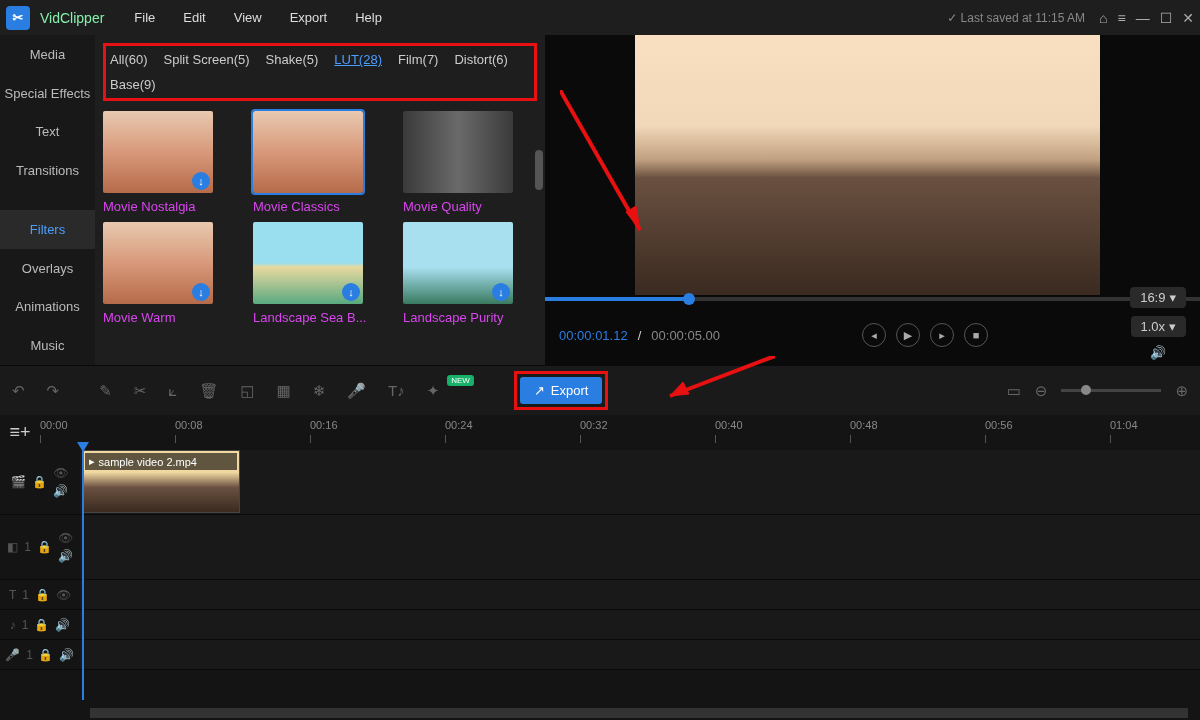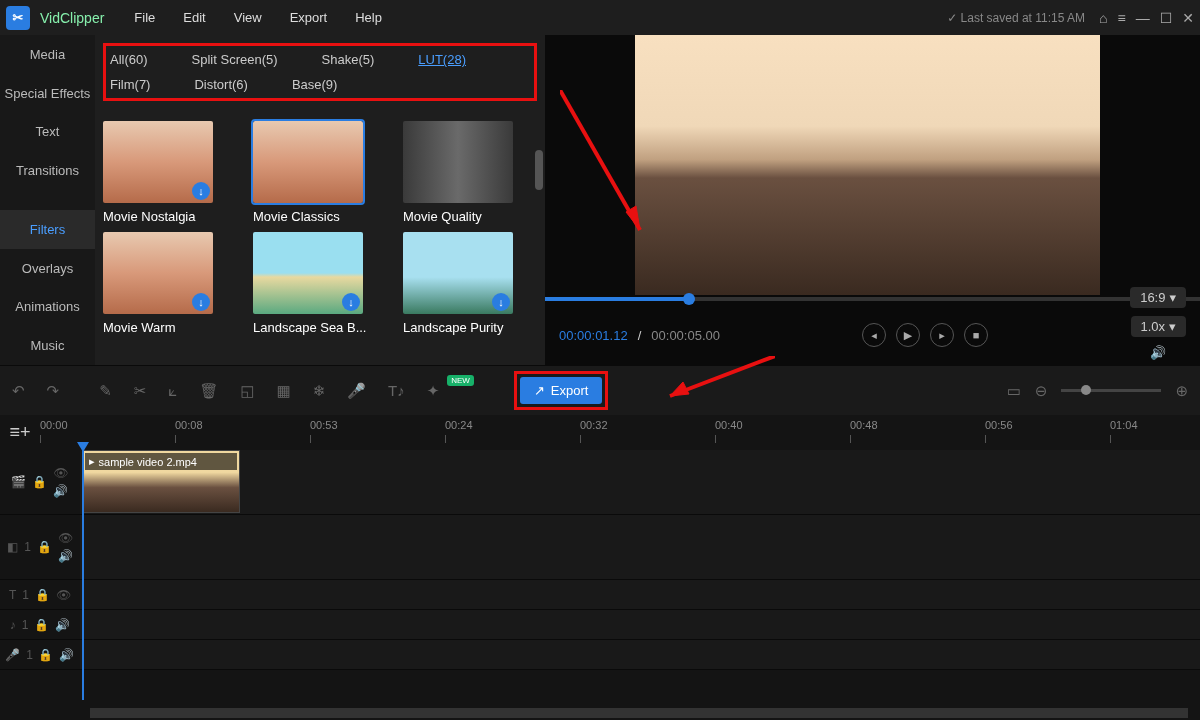--- a/index.html
+++ b/index.html
@@ -16,30 +16,30 @@
 .win-btns { display: flex; gap: 10px; font-size: 14px; }
 .win-btns span { cursor: pointer; color: #aaa; }
 
 
 .main { display: flex; height: 330px; }
 .side-nav { width: 95px; background: #181818; display: flex; flex-direction: column; }
 .side-nav div { height: 41px; display: flex; align-items: center; justify-content: center; color: #bbb; cursor: pointer; font-size: 13px; }
 .side-nav .active { background: #2a2a2a; color: #4a9eff; margin-top: 20px; }
 
 .panel { width: 450px; background: #1e1e1e; position: relative; padding: 8px; }
-.cat-tabs { border: 3px solid #e81010; padding: 6px 4px; display: flex; flex-wrap: wrap; gap: 10px 44px; margin-bottom: 16px; }
+.cat-tabs { border: 3px solid #e81010; padding: 6px 4px; display: flex; flex-wrap: wrap; gap: 10px 16px; margin-bottom: 6px; }
 .cat-tabs span { color: #ccc; cursor: pointer; }
 .cat-tabs .sel { color: #4a9eff; text-decoration: underline; }
 
 .thumbs { display: flex; flex-wrap: wrap; gap: 8px 30px; padding: 4px 0 0 0; overflow: hidden; }
 .thumb { width: 120px; }
 .thumb-img { width: 110px; height: 82px; border-radius: 2px; position: relative; }
 .thumb-img.sel { outline: 2px solid #2a7de1; }
 .thumb-dl { position: absolute; bottom: 3px; right: 3px; width: 18px; height: 18px; background: #2a7de1; border-radius: 50%; display: flex; align-items: center; justify-content: center; color: #fff; font-size: 11px; }
-.thumb-label { color: #ffffff; margin-top: 6px; font-size: 13px; white-space: nowrap; overflow: hidden; text-overflow: ellipsis; }
+.thumb-label { color: #d946ef; margin-top: 6px; font-size: 13px; white-space: nowrap; overflow: hidden; text-overflow: ellipsis; }
 
 
 .bg-bridge { background: linear-gradient(#e8c9b0, #d8997a 50%, #b56b4a); }
 .bg-movie { background: linear-gradient(90deg,#3a3a3a,#6a6a6a,#3a3a3a); }
 .bg-sea { background: linear-gradient(#9adff0 50%, #e8d9a0 55%, #5aa980); }
 .bg-purity { background: linear-gradient(#a8e0f0 55%, #3a7a60); }
 
 .scrollbar-v { position: absolute; right: 2px; top: 115px; width: 8px; height: 40px; background: #555; border-radius: 4px; }
 
 
@@ -247,21 +247,21 @@
   </div>
 </div>
 
 <div class="timeline">
   <div class="playhead"></div>
   <div class="tl-head">
     <div class="add-trk">≡+</div>
     <div class="ruler">
       <span class="tick" style="left:0px">00:00</span>
       <span class="tick" style="left:135px">00:08</span>
-      <span class="tick" style="left:270px">00:53</span>
+      <span class="tick" style="left:270px">00:16</span>
       <span class="tick" style="left:405px">00:24</span>
       <span class="tick" style="left:540px">00:32</span>
       <span class="tick" style="left:675px">00:40</span>
       <span class="tick" style="left:810px">00:48</span>
       <span class="tick" style="left:945px">00:56</span>
       <span class="tick" style="left:1070px">01:04</span>
     </div>
   </div>
   <div class="track">
     <div class="trk-head">

